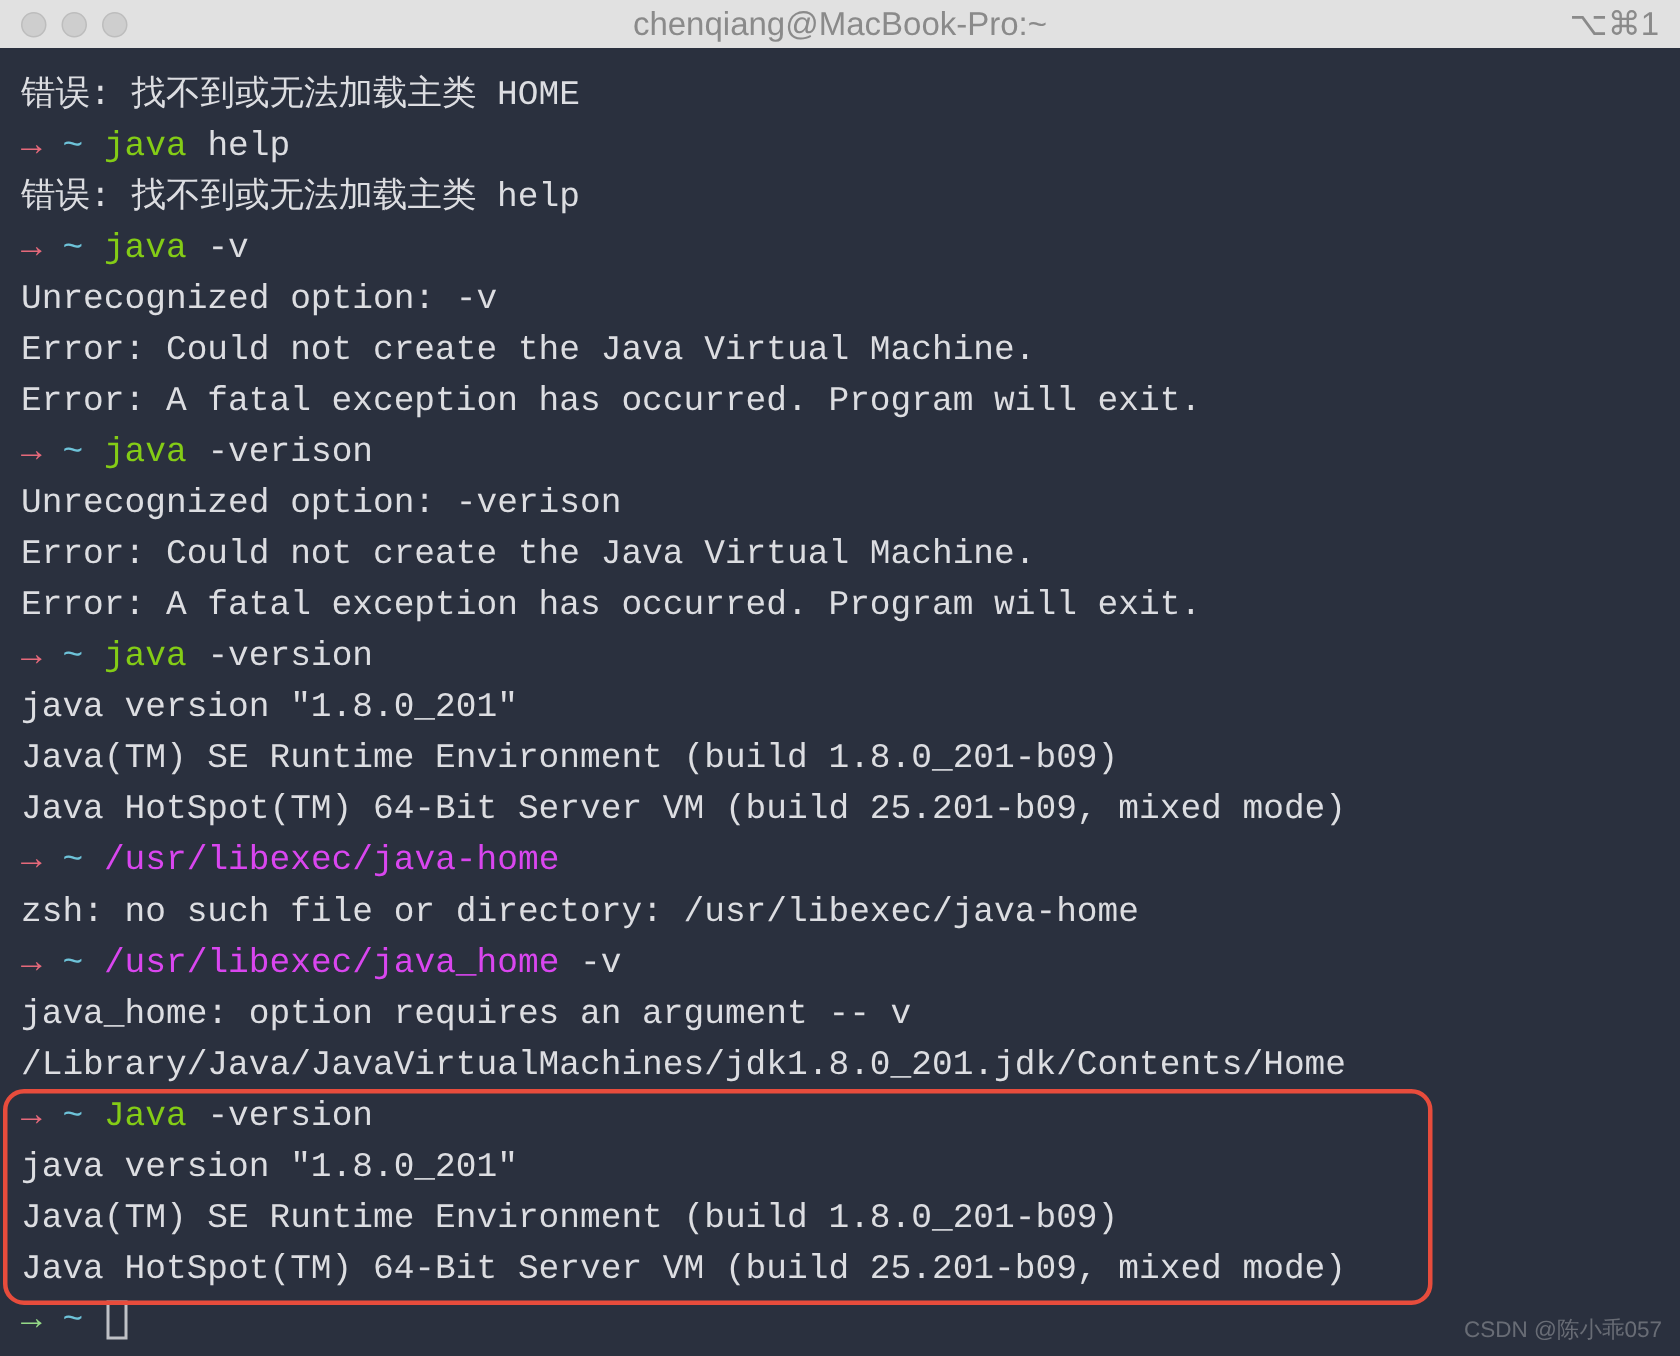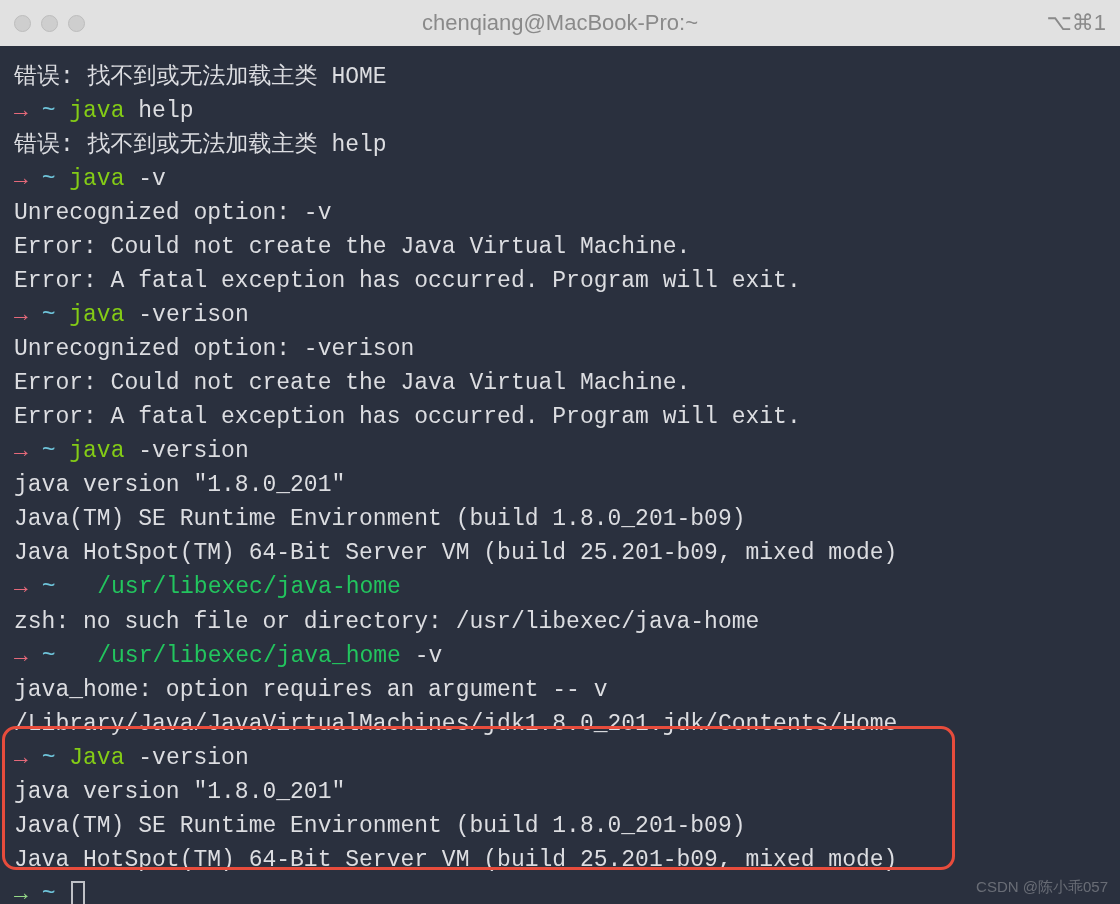--- a/index.html
+++ b/index.html
@@ -11,21 +11,21 @@
       width: 1120px;
       height: 904px;
       background: #2a303e;
       font-family: "Menlo", "Monaco", "Courier New", monospace;
       font-size: 23px;
       line-height: 1.48;
       overflow: hidden;
       position: relative;
     }
     .titlebar {
-      height: 46px;
+      height: 32px;
       background: #e1e1e1;
       display: flex;
       align-items: center;
       padding: 0 14px;
       position: relative;
     }
     .traffic-lights {
       display: flex;
       gap: 10px;
     }
@@ -56,21 +56,21 @@
       color: #dcdde1;
       white-space: pre;
     }
     .line {
       padding: 0;
       margin: 0;
     }
     .arrow { color: #e5697a; }
     .tilde { color: #6ec3d9; }
     .cmd { color: #84cc16; }
-    .cmd-red { color: #22c55e; margin-left: 28px; }
+    .cmd-red { color: #d946ef; }
     .txt { color: #dcdde1; }
     .highlight-box {
       border: 3px solid #e74c3c;
       border-radius: 14px;
       position: absolute;
       left: 2px;
       top: 726px;
       width: 953px;
       height: 144px;
       pointer-events: none;

